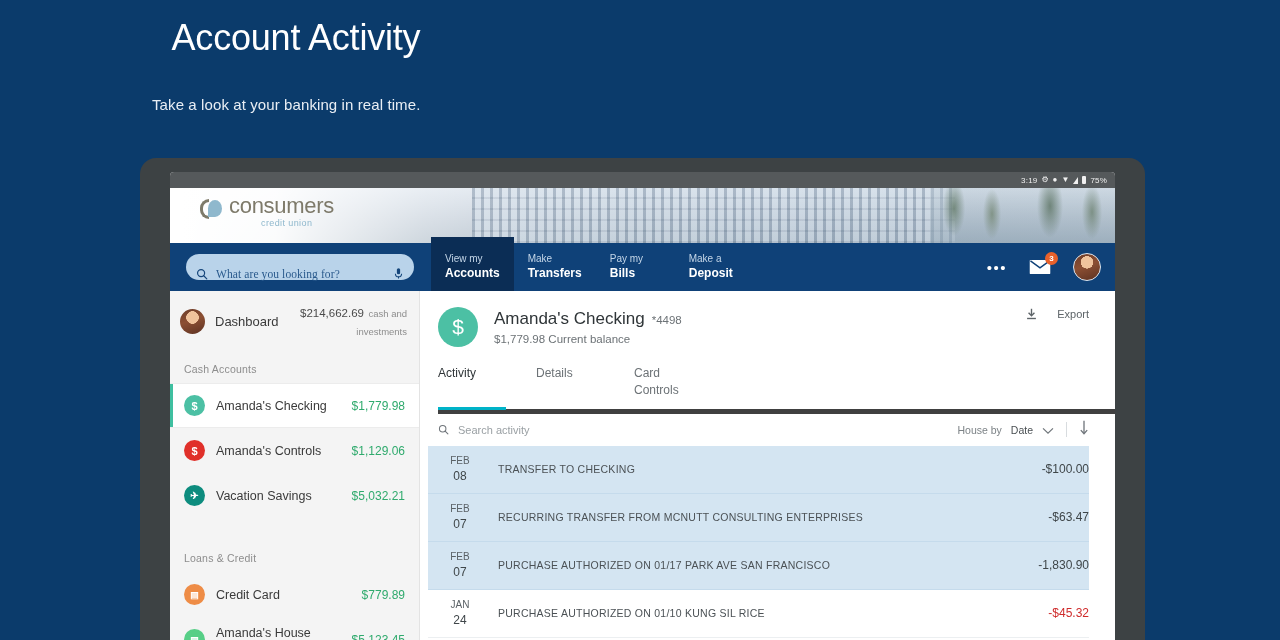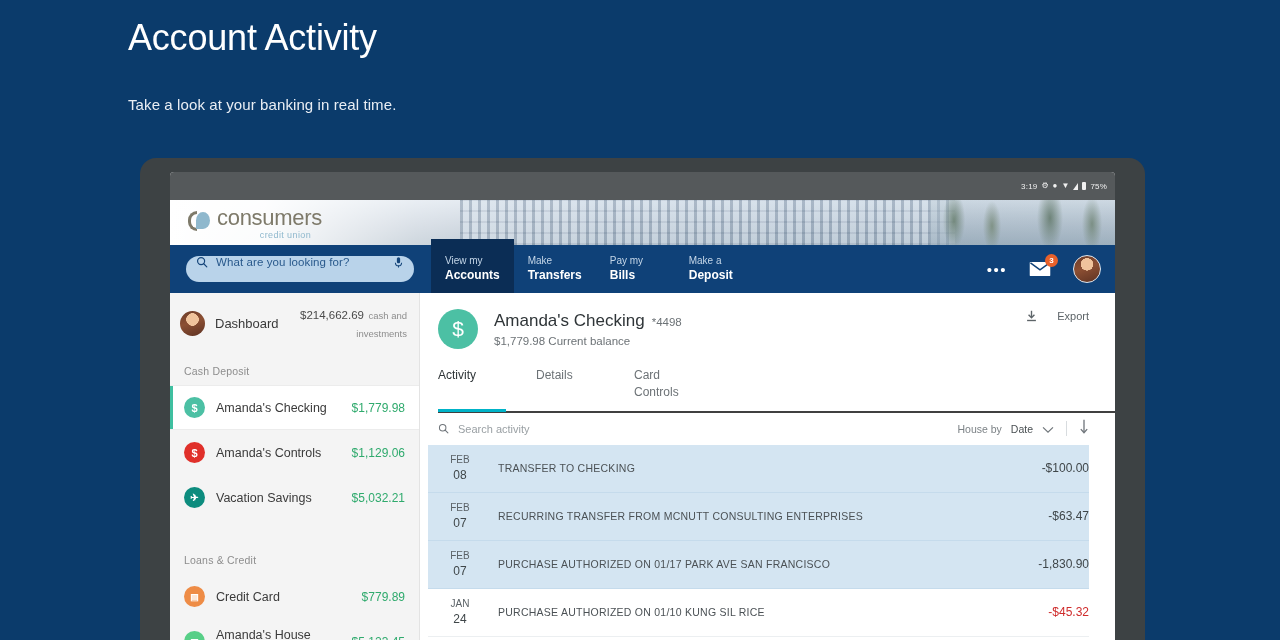--- a/index.html
+++ b/index.html
@@ -4,21 +4,21 @@
 <style>
   * { box-sizing: border-box; margin: 0; padding: 0; }
   html, body {
     width: 1280px; height: 640px;
     overflow: hidden;
     background: #0b3b6b;
     font-family: "Liberation Sans", sans-serif;
   }
 
   
-  .promo { position: absolute; left: 128px; top: 18px; }
+  .promo { position: absolute; left: 152px; top: 18px; text-align: right; }
   .promo-title {
     color: #ffffff;
     font-size: 36px;
     font-weight: 400;
     letter-spacing: -0.2px;
     line-height: 1.1;
   }
   .promo-sub {
     color: #e9eef4;
     font-size: 15px;
@@ -39,21 +39,21 @@
   .screen {
     position: relative;
     width: 945px; height: 506px;
     background: #ffffff;
     border-radius: 4px 4px 0 0;
     overflow: hidden;
   }
 
   
   .statusbar {
-    height: 28px;
+    height: 16px;
     background: #55595b;
     display: flex;
     align-items: center;
     justify-content: flex-end;
     padding-right: 8px;
     gap: 4px;
   }
   .statusbar .st-text {
     color: #f0f0f0;
     font-size: 8px;
@@ -67,23 +67,24 @@
   }
   .st-bat {
     width: 4px; height: 8px;
     background: #f0f0f0;
     border-radius: 1px;
   }
 
   
   .brandbar {
     position: relative;
-    height: 45px;
+    height: 55px;
     background: #ffffff;
     overflow: hidden;
+    margin-left: 12px;
   }
   .banner-photo {
     position: absolute; inset: 0;
     background:
       linear-gradient(90deg, rgba(255,255,255,1) 0%, rgba(255,255,255,0.96) 10%,
                       rgba(255,255,255,0.55) 26%, rgba(255,255,255,0.25) 45%,
                       rgba(255,255,255,0.12) 70%, rgba(255,255,255,0.18) 100%),
       linear-gradient(180deg, #cfdae6 0%, #aebccb 55%, #93a6b6 100%);
   }
   .banner-bldg {
@@ -125,38 +126,39 @@
     background: #8fb8cd;
     border-radius: 50% 50% 50% 0;
   }
   .logo-text { line-height: 1; }
   .logo-name {
     font-size: 22px; color: #7e7a6a;
     font-weight: 400; letter-spacing: -0.3px;
   }
   .logo-tag {
     font-size: 9px; color: #8fb8cd;
-    letter-spacing: 0.4px; margin-top: 2px; margin-left: 32px; text-align: center;
+    letter-spacing: 0.4px; margin-top: 2px; margin-left: 32px;
   }
 
   
   .navbar {
     position: relative;
     height: 48px;
     background: #0f4178;
     display: flex; align-items: center;
   }
   .searchbox {
     margin-left: 16px;
     width: 228px; height: 26px;
     background: #b9d3ea;
     border-radius: 13px;
-    display: flex; align-items: flex-start;
+    display: flex; align-items: flex-end;
     padding: 0 10px;
     gap: 8px;
+    font-family: Liberation Serif, serif;
   }
   .search-ico, .mic-ico { color: #15457a; display: flex; }
   .search-ph {
     flex: 1;
     font-size: 11.5px; color: #29598c;
     letter-spacing: 0.1px;
   }
   .navitems { display: flex; align-items: stretch; height: 60px; margin-left: 17px; }
   .navitem {
     padding: 0 14px;
@@ -263,21 +265,21 @@
   .acct-bal { font-size: 11.5px; color: #6c7276; }
   .export-btn {
     position: absolute; right: 26px; top: 17px;
     display: flex; align-items: center; gap: 20px;
   }
   .export-lbl { font-size: 11px; color: #5d6468; }
 
   .tabs {
     margin: 18px 0 0 18px;
     display: flex;
-    border-bottom: 2px solid #404040;
+    border-bottom: 5px solid #404040;
     padding-right: 37px;
   }
   .tab {
     font-size: 12px; color: #6c7276;
     padding: 0 0 7px 0;
     width: 68px;
     line-height: 1.45;
     border-bottom: 3px solid transparent;
     margin-bottom: -1px;
   }
@@ -414,21 +416,21 @@
       <div class="sidebar">
         <div class="dash-row">
           <span class="avatar-dash"></span>
           <span class="dash-label">Dashboard</span>
           <span class="dash-vals">
             <span class="dash-amt">$214,662.69</span>
             <span class="dash-note">cash and investments</span>
           </span>
         </div>
 
-        <div class="sec-label">Cash Deposit</div>
+        <div class="sec-label">Cash Accounts</div>
 
         <div class="acct-row selected">
           <span class="acct-ico" style="background:#4cc0a4">$</span>
           <span class="acct-name">Amanda's Checking</span>
           <span class="acct-amt">$1,779.98</span>
         </div>
 
         <div class="acct-row">
           <span class="acct-ico" style="background:#e0302a">$</span>
           <span class="acct-name">Amanda's Controls</span>

